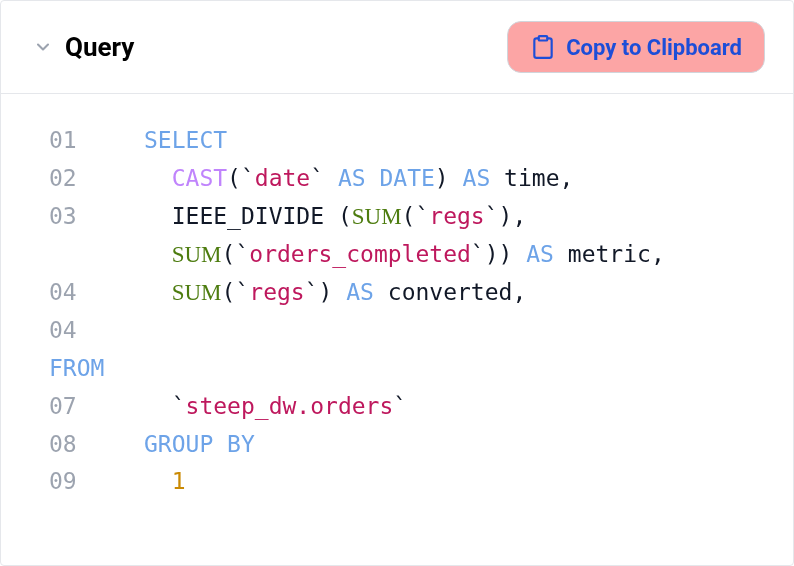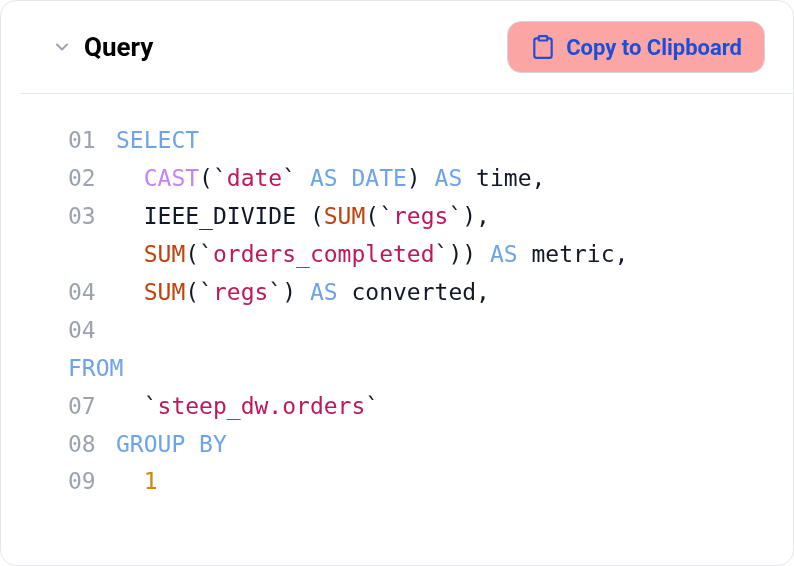--- a/index.html
+++ b/index.html
@@ -10,24 +10,23 @@
     body {
       font-family: -apple-system, BlinkMacSystemFont, "Segoe UI", Roboto, Helvetica, Arial, sans-serif;
       background: #ffffff;
       width: 794px;
       height: 566px;
     }
     .card {
       width: 794px;
       height: 566px;
       border: 1px solid #e5e7eb;
-      border-radius: 16px;
+      border-radius: 4px;
       background: #ffffff;
       overflow: hidden;
-      padding-left: 19px;
     }
     .header {
       display: flex;
       align-items: center;
       justify-content: space-between;
       padding: 20px 28px 20px 32px;
       border-bottom: 1px solid #e5e7eb;
     }
     .header-left {
       display: flex;
@@ -66,38 +65,40 @@
     .code-container {
       padding: 28px 28px 28px 48px;
       font-family: ui-monospace, SFMono-Regular, "SF Mono", Menlo, Consolas, monospace;
       font-size: 23px;
       line-height: 1.65;
     }
     .code-line {
       display: flex;
       align-items: flex-start;
       white-space: pre;
+      gap: 47px;
     }
     .line-number {
       color: #9ca3af;
       width: 48px;
       flex-shrink: 0;
       user-select: none;
     }
     .line-content {
       color: #111827;
     }
     .tk-keyword {
       color: #6da3e8;
     }
     .tk-function {
       color: #c084fc;
     }
     .tk-sum {
-      color: #c2410c;
+      color: #4d7c0f;
+      font-family: Liberation Serif, serif;
     }
     .tk-backtick {
       color: #111827;
     }
     .tk-string {
       color: #be185d;
       margin-top: 8px;
     }
     .tk-number {
       color: #ca8a04;

